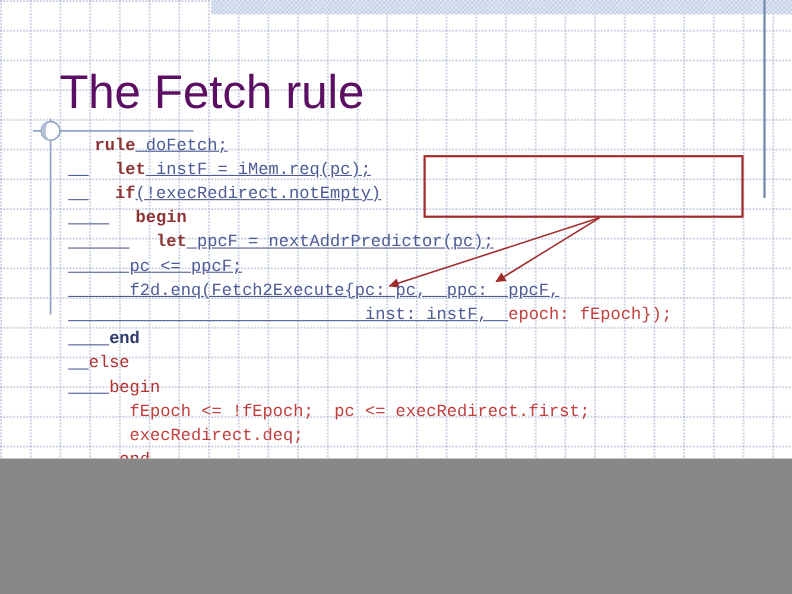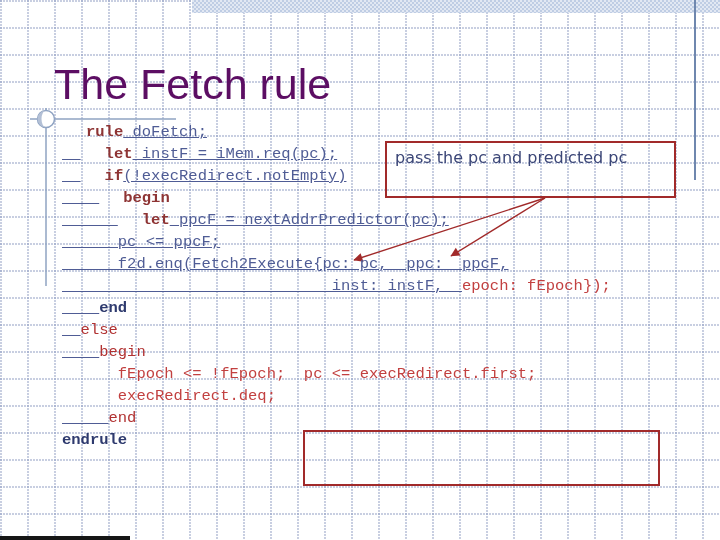--- a/index.html
+++ b/index.html
@@ -1,17 +1,17 @@
 <!DOCTYPE html>
 <html style="--title: #5c0e63; --code: #4f5c95; --kw: #8e3434; --kb: #2e3a6e; --red: #c24040; --redb: #b13232; --box-border: #a12a2a; --note-text: #3b4677; --footer-text: #41415a; --accent-line: #8fa3c2; --right-line: #6f87ae;"><head>
 <meta charset="utf-8">
 <style>
   html,body{margin:0;padding:0;background:#888;}
   .slide{
-    position:relative;width:720px;height:540px;overflow:hidden;
+    position:relative;width:720px;height:417px;overflow:hidden;
     background-color:#ffffff;
     background-image:
       radial-gradient(circle at 1px 1px, rgba(145,158,195,.5) .7px, transparent 1.1px),
       radial-gradient(circle at 1px 1px, rgba(145,158,195,.5) .7px, transparent 1.1px);
     background-size:27px 3px, 3px 27px;
     font-family:"Liberation Sans", sans-serif;
   }
   .top-band{
     position:absolute;left:192px;top:0;width:528px;height:13px;
     background-color:#e2e8f3;
@@ -72,21 +72,20 @@
     <line x1="46" y1="108" x2="46" y2="286" stroke="var(--accent-line)" stroke-width="1.5"></line>
     <circle cx="46" cy="119" r="8.5" fill="#ffffff" stroke="var(--accent-line)" stroke-width="1.5"></circle>
     <path d="M46 110.5 A8.5 8.5 0 0 0 46 127.5 A4.5 8.5 0 0 1 46 110.5 Z" fill="#b3c0d6"></path>
     <line x1="545" y1="198" x2="354" y2="260" stroke="var(--box-border)" stroke-width="1.4" marker-end="url(#ah)"></line>
     <line x1="545" y1="198" x2="451" y2="256" stroke="var(--box-border)" stroke-width="1.4" marker-end="url(#ah)"></line>
   </svg>
 
   <div class="code-block"><div class="code-line"><span class="seg-kw">rule</span><span class="seg-n"> doFetch;</span></div><div class="code-line"><span class="seg-n">  </span><span class="seg-kw">let</span><span class="seg-n"> instF = iMem.req(pc);</span></div><div class="code-line"><span class="seg-n">  </span><span class="seg-kw">if</span><span class="seg-n">(!execRedirect.notEmpty)</span></div><div class="code-line"><span class="seg-n">    </span><span class="seg-kw">begin</span></div><div class="code-line"><span class="seg-n">      </span><span class="seg-kw">let</span><span class="seg-n"> ppcF = nextAddrPredictor(pc);</span></div><div class="code-line"><span class="seg-n">      pc &lt;= ppcF;</span></div><div class="code-line"><span class="seg-n">      f2d.enq(Fetch2Execute{pc: pc,  ppc:  ppcF,</span></div><div class="code-line"><span class="seg-n">                             inst: instF,  </span><span class="seg-r">epoch: fEpoch});</span></div><div class="code-line"><span class="seg-n">    </span><span class="seg-kb">end</span></div><div class="code-line"><span class="seg-n">  </span><span class="seg-rb">else</span></div><div class="code-line"><span class="seg-n">    </span><span class="seg-rb">begin</span></div><div class="code-line"><span class="seg-r">      fEpoch &lt;= !fEpoch;  pc &lt;= execRedirect.first;</span></div><div class="code-line"><span class="seg-r">      execRedirect.deq;</span></div><div class="code-line"><span class="seg-n">     </span><span class="seg-rb">end</span></div><div class="code-line"><span class="seg-kb">endrule</span></div></div>
 
   <div class="callout callout-pass">
-    <div>pass the pc and  predicted pc</div>
   </div>
 
   <div class="callout callout-notice">
   </div>
 
 
   <div class="bottom-bar"></div>
 
 </div>
 

